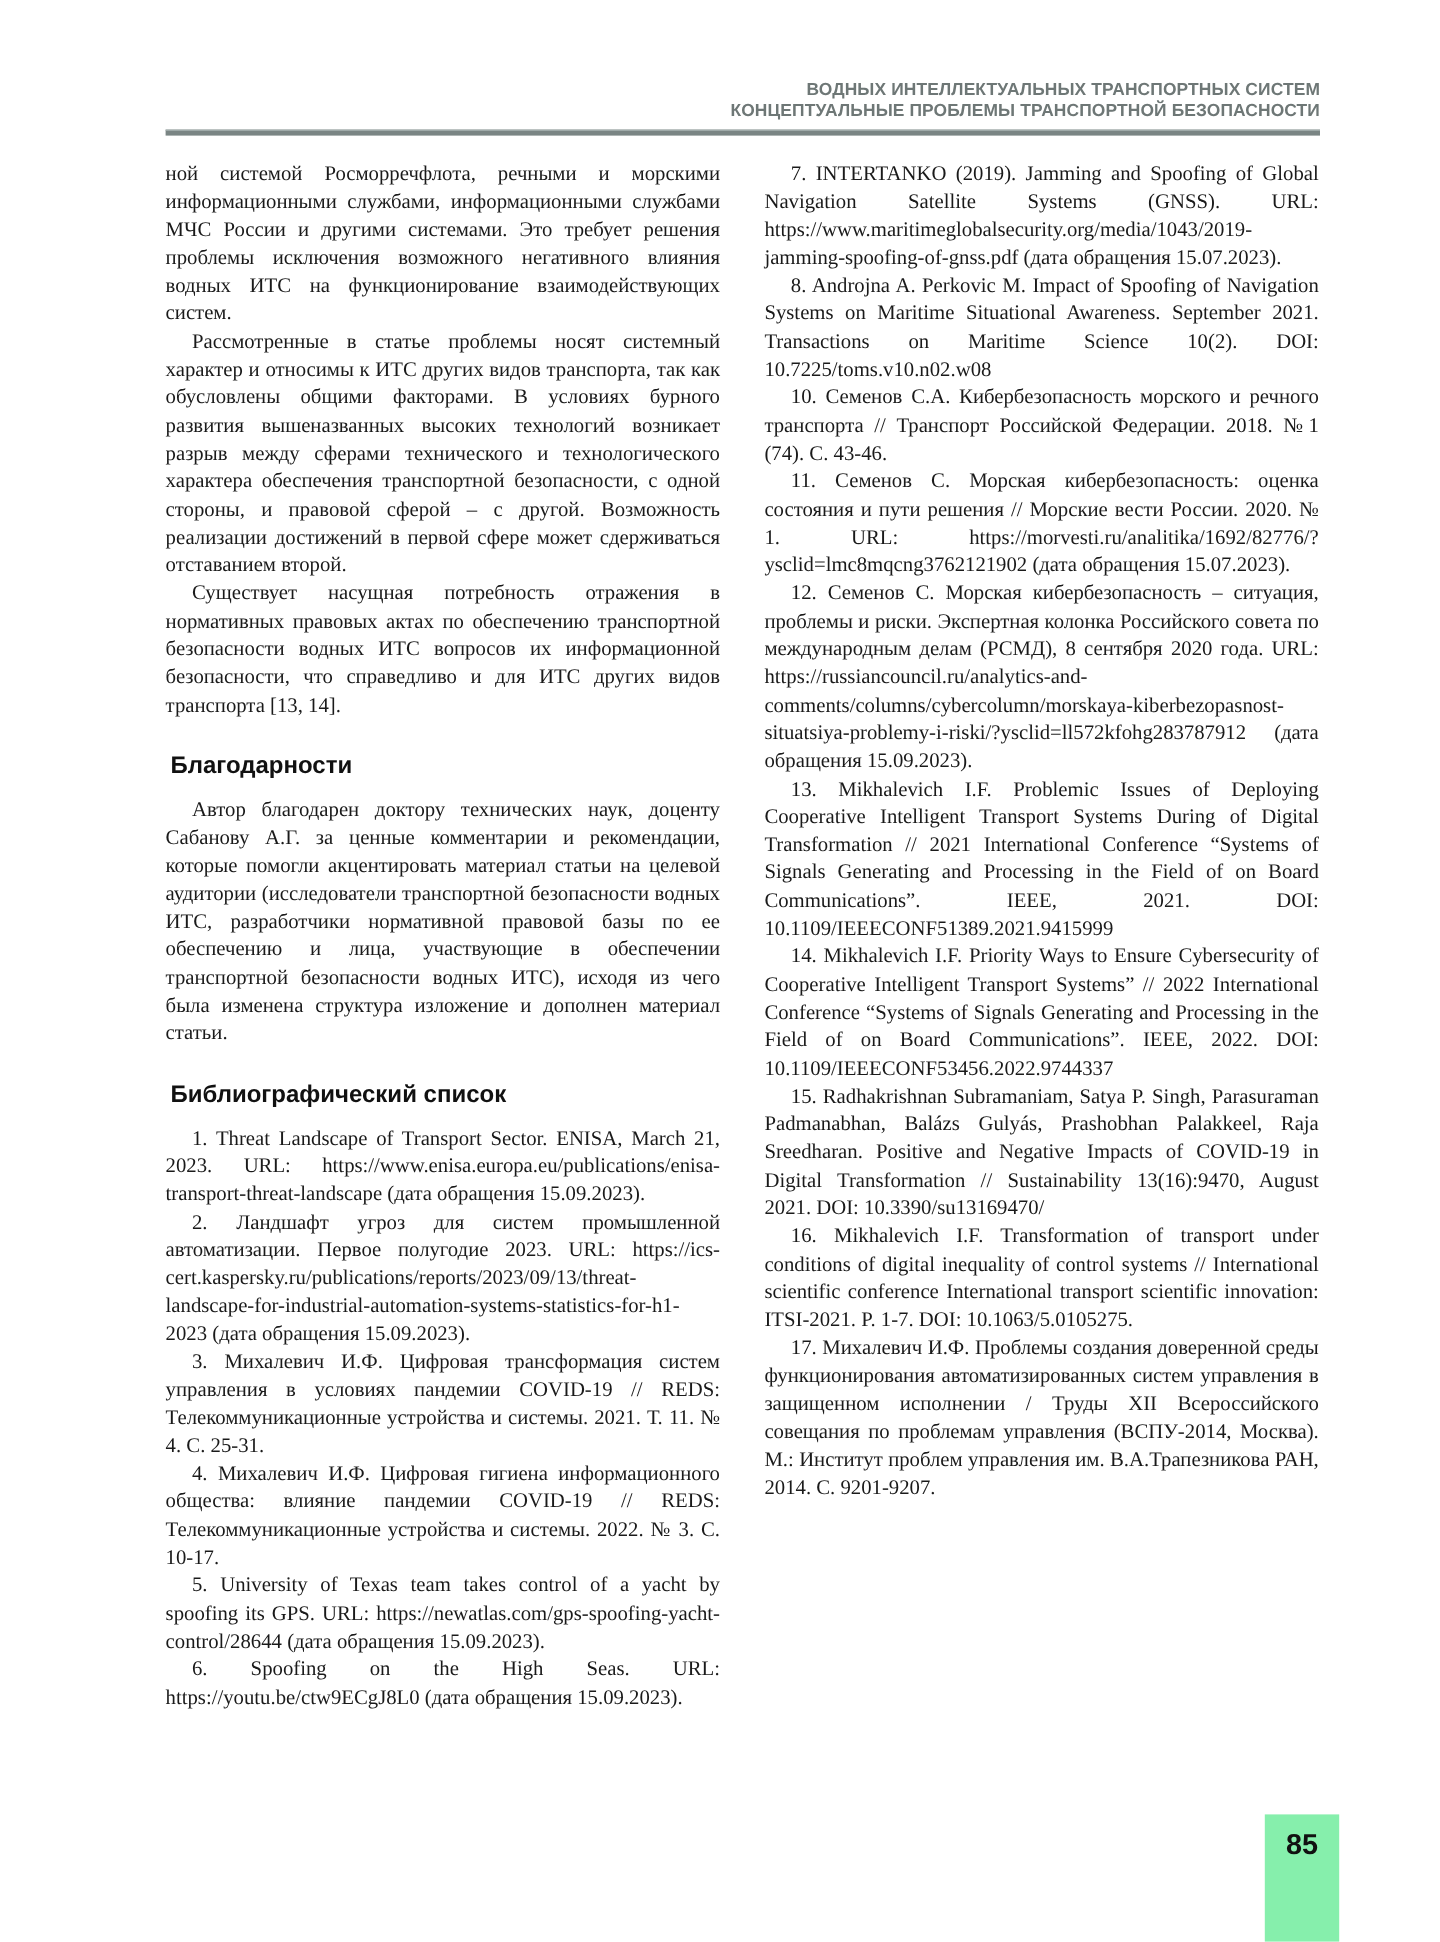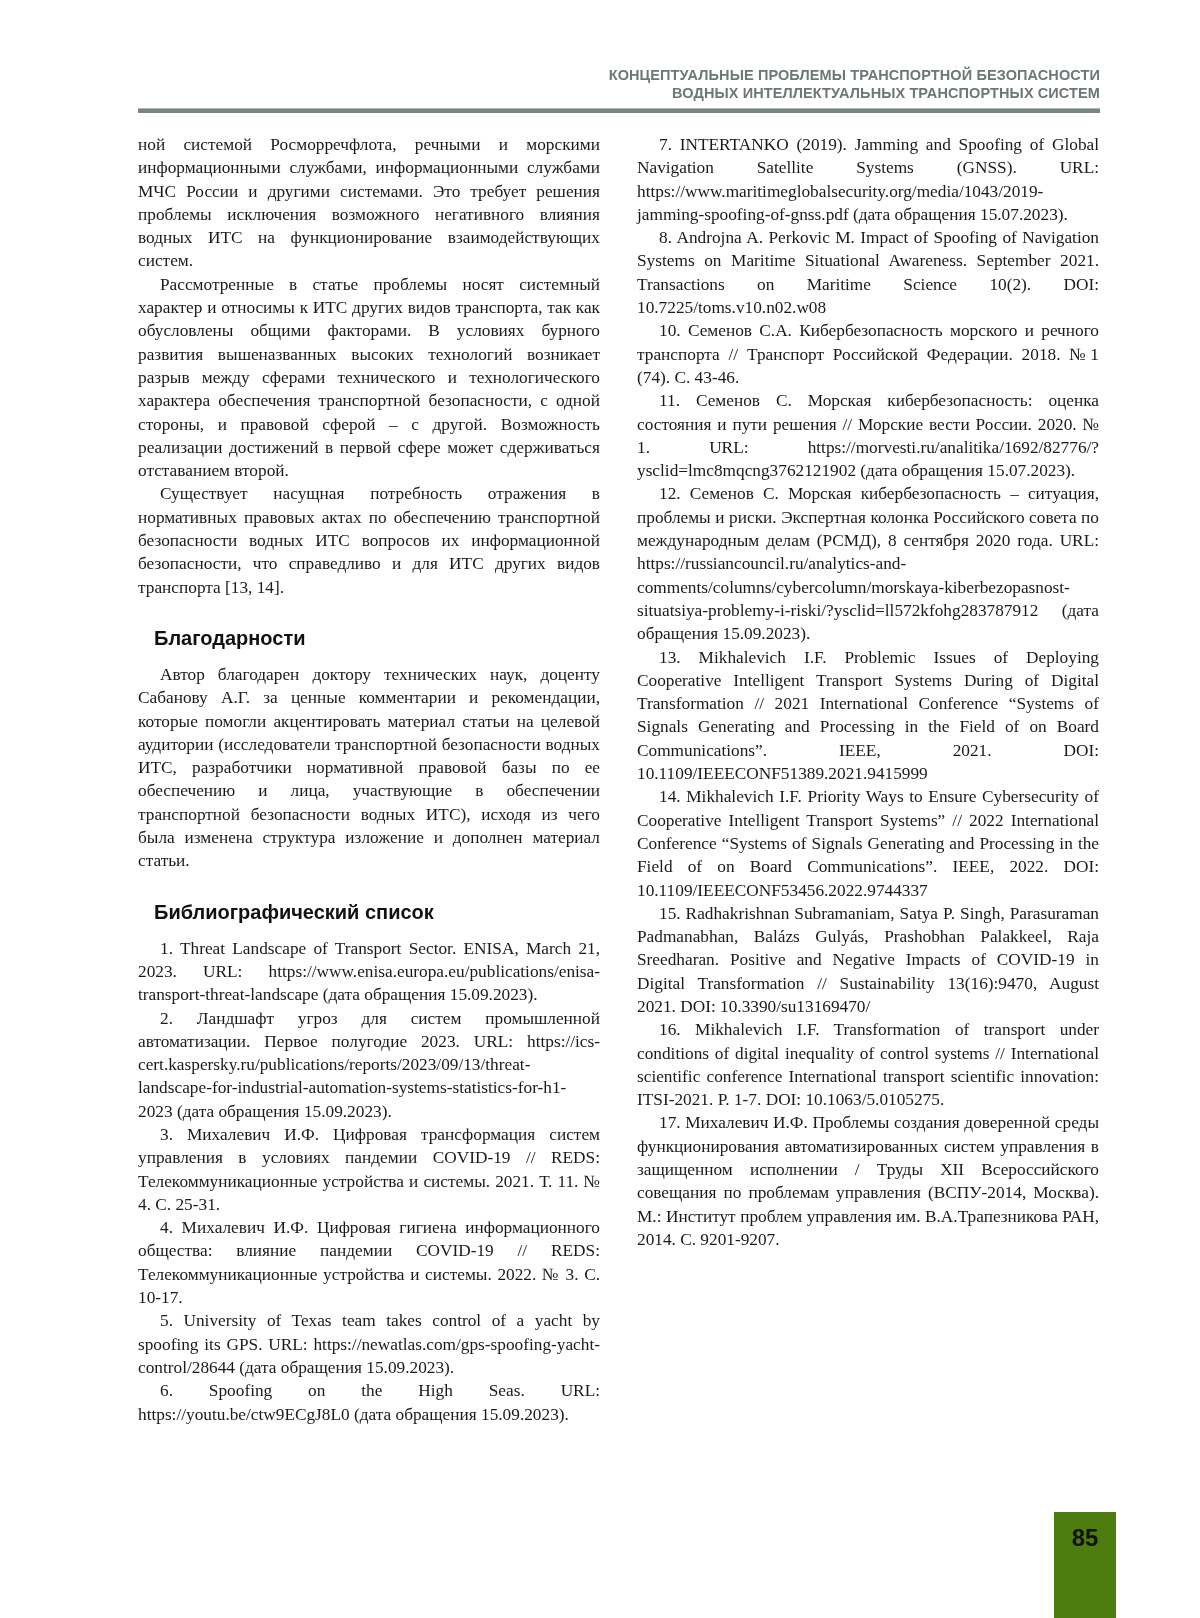--- a/index.html
+++ b/index.html
@@ -17,38 +17,38 @@
     position: absolute; top: 133px; width: 462px;
     font-family: "Liberation Serif", serif; font-size: 17.3px; line-height: 23.3px;
     color: #1a1a1a; text-align: justify; hyphens: auto;
   }
   .col.left { left: 138px; }
   .col.right { left: 637px; }
   .col p { margin: 0; text-indent: 22px; }
   .col p.noindent { text-indent: 0; }
   .col h2 {
     font-family: "Liberation Sans", sans-serif; font-weight: bold; font-size: 20px;
-    margin: 27px 0 13px 16px; line-height: 24px; color: #111; text-align: left;
+    margin: 27px 0 13px 4px; line-height: 24px; color: #111; text-align: left;
   }
   .ref { margin: 0; text-indent: 22px; }
   .page-tab {
     position: absolute; left: 1054px; top: 1512px; width: 62px; height: 106px;
-    background: #4d7c0f;
+    background: #86efac;
   }
   .page-number {
     position: absolute; left: 0; right: 0; top: 12px; text-align: center;
     font-family: "Liberation Sans", sans-serif; font-weight: bold; font-size: 24px; color: #111;
   }
 </style>
 </head>
 <body>
 
 <div class="running-head">
+  <div>ВОДНЫХ ИНТЕЛЛЕКТУАЛЬНЫХ ТРАНСПОРТНЫХ СИСТЕМ</div>
   <div>КОНЦЕПТУАЛЬНЫЕ ПРОБЛЕМЫ ТРАНСПОРТНОЙ БЕЗОПАСНОСТИ</div>
-  <div>ВОДНЫХ ИНТЕЛЛЕКТУАЛЬНЫХ ТРАНСПОРТНЫХ СИСТЕМ</div>
 </div>
 <div class="head-rule"></div>
 
 <div class="col left">
   <p class="noindent">ной системой Росморречфлота, речными и морскими информационными службами, информационными службами МЧС России и другими системами. Это требует решения проблемы исключения возможного негативного влияния водных ИТС на функционирование взаимодействующих систем.</p>
   <p>Рассмотренные в статье проблемы носят системный характер и относимы к ИТС других видов транспорта, так как обусловлены общими факторами. В условиях бурного развития вышеназванных высоких технологий возникает разрыв между сферами технического и технологического характера обеспечения транспортной безопасности, с одной стороны, и правовой сферой – с другой. Возможность реализации достижений в первой сфере может сдерживаться отставанием второй.</p>
   <p>Существует насущная потребность отражения в нормативных правовых актах по обеспечению транспортной безопасности водных ИТС вопросов их информационной безопасности, что справедливо и для ИТС других видов транспорта [13, 14].</p>
 
   <h2>Благодарности</h2>
   <p>Автор благодарен доктору технических наук, доценту Сабанову А.Г. за ценные комментарии и рекомендации, которые помогли акцентировать материал статьи на целевой аудитории (исследователи транспортной безопасности водных ИТС, разработчики нормативной правовой базы по ее обеспечению и лица, участвующие в обеспечении транспортной безопасности водных ИТС), исходя из чего была изменена структура изложение и дополнен материал статьи.</p>

